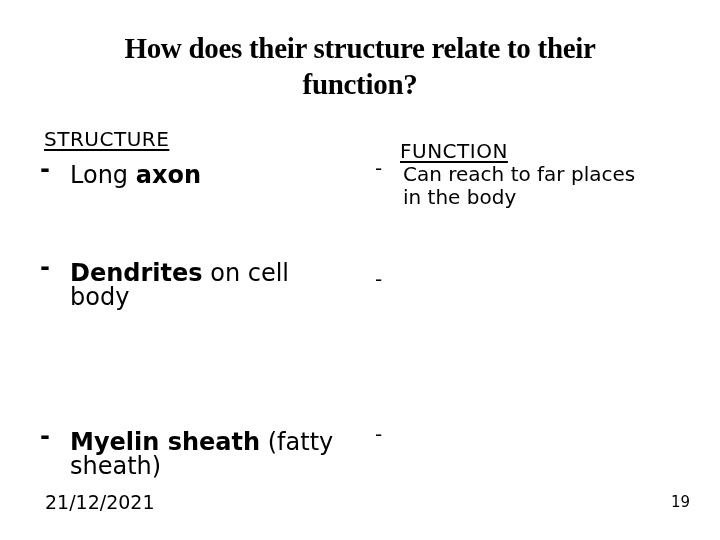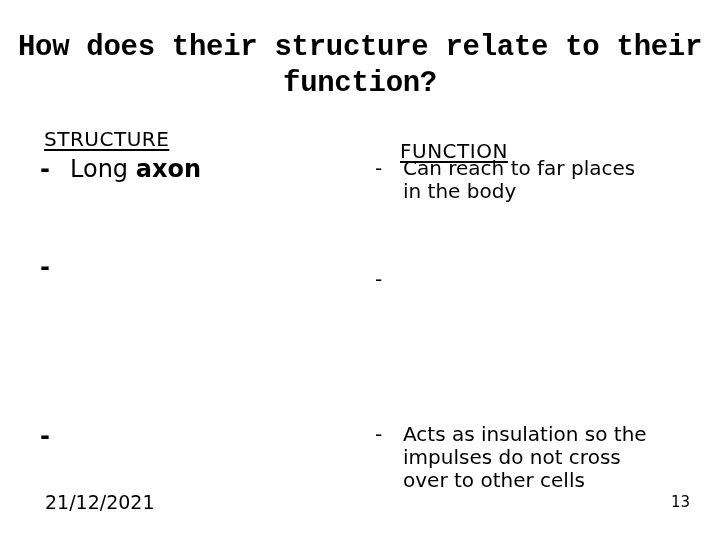--- a/index.html
+++ b/index.html
@@ -15,21 +15,21 @@
     color: #000000;
     font-family: "DejaVu Sans", sans-serif;
     overflow: hidden;
   }
   .title {
     position: absolute;
     left: 0;
     right: 0;
     top: 30px;
     text-align: center;
-    font-family: Liberation Mono, monospace;
+    font-family: Liberation Serif, serif;
     font-weight: bold;
     font-size: 29px;
     line-height: 36px;
     letter-spacing: -0.3px;
     white-space: pre-line;
   }
   .col-header {
     position: absolute;
     font-size: 20px;
     line-height: 22px;
@@ -44,20 +44,21 @@
     position: absolute;
     display: flex;
     align-items: flex-start;
   }
   .bullet-item .dash {
     flex: 0 0 auto;
     display: inline-block;
   }
   .bullet-item .item-text {
     white-space: pre-line;
+    margin-top: 6px;
   }
   .col-left .dash  { width: 30px; font-weight: bold; }
   .col-right .dash { width: 28px; }
 
   .col-left  { font-size: 24px; line-height: 24px; }
   .col-right { font-size: 20px; line-height: 23px; }
 
   .item-L1 { left: 40px;  top: 157px; width: 320px; }
   .item-L2 { left: 40px;  top: 255px; width: 320px; }
   .item-L3 { left: 40px;  top: 424px; width: 330px; }
@@ -94,40 +95,41 @@
 
   <div class="col-header function">FUNCTION</div>
 
   <div class="bullet-item col-left item-L1">
     <span class="dash">-</span>
     <span class="item-text"><span>Long </span><span class="b">axon</span></span>
   </div>
 
   <div class="bullet-item col-left item-L2">
     <span class="dash">-</span>
+    <span class="item-text"><span class="b">Dendrites</span><span> on cell
+body</span></span>
   </div>
 
   <div class="bullet-item col-left item-L3">
     <span class="dash">-</span>
+    <span class="item-text"><span class="b">Myelin sheath</span><span> (fatty
+sheath)</span></span>
   </div>
 
   <div class="bullet-item col-right item-R1">
     <span class="dash">-</span>
     <span class="item-text"><span>Can reach to far places
 in the body</span></span>
   </div>
 
   <div class="bullet-item col-right item-R2">
     <span class="dash">-</span>
   </div>
 
   <div class="bullet-item col-right item-R3">
     <span class="dash">-</span>
-    <span class="item-text"><span>Acts as insulation so the
-impulses do not cross
-over to other cells</span></span>
   </div>
 
   <div class="footer-date">21/12/2021</div>
 
-  <div class="footer-page">13</div>
+  <div class="footer-page">19</div>
 
 </div>
 
 </body></html>

